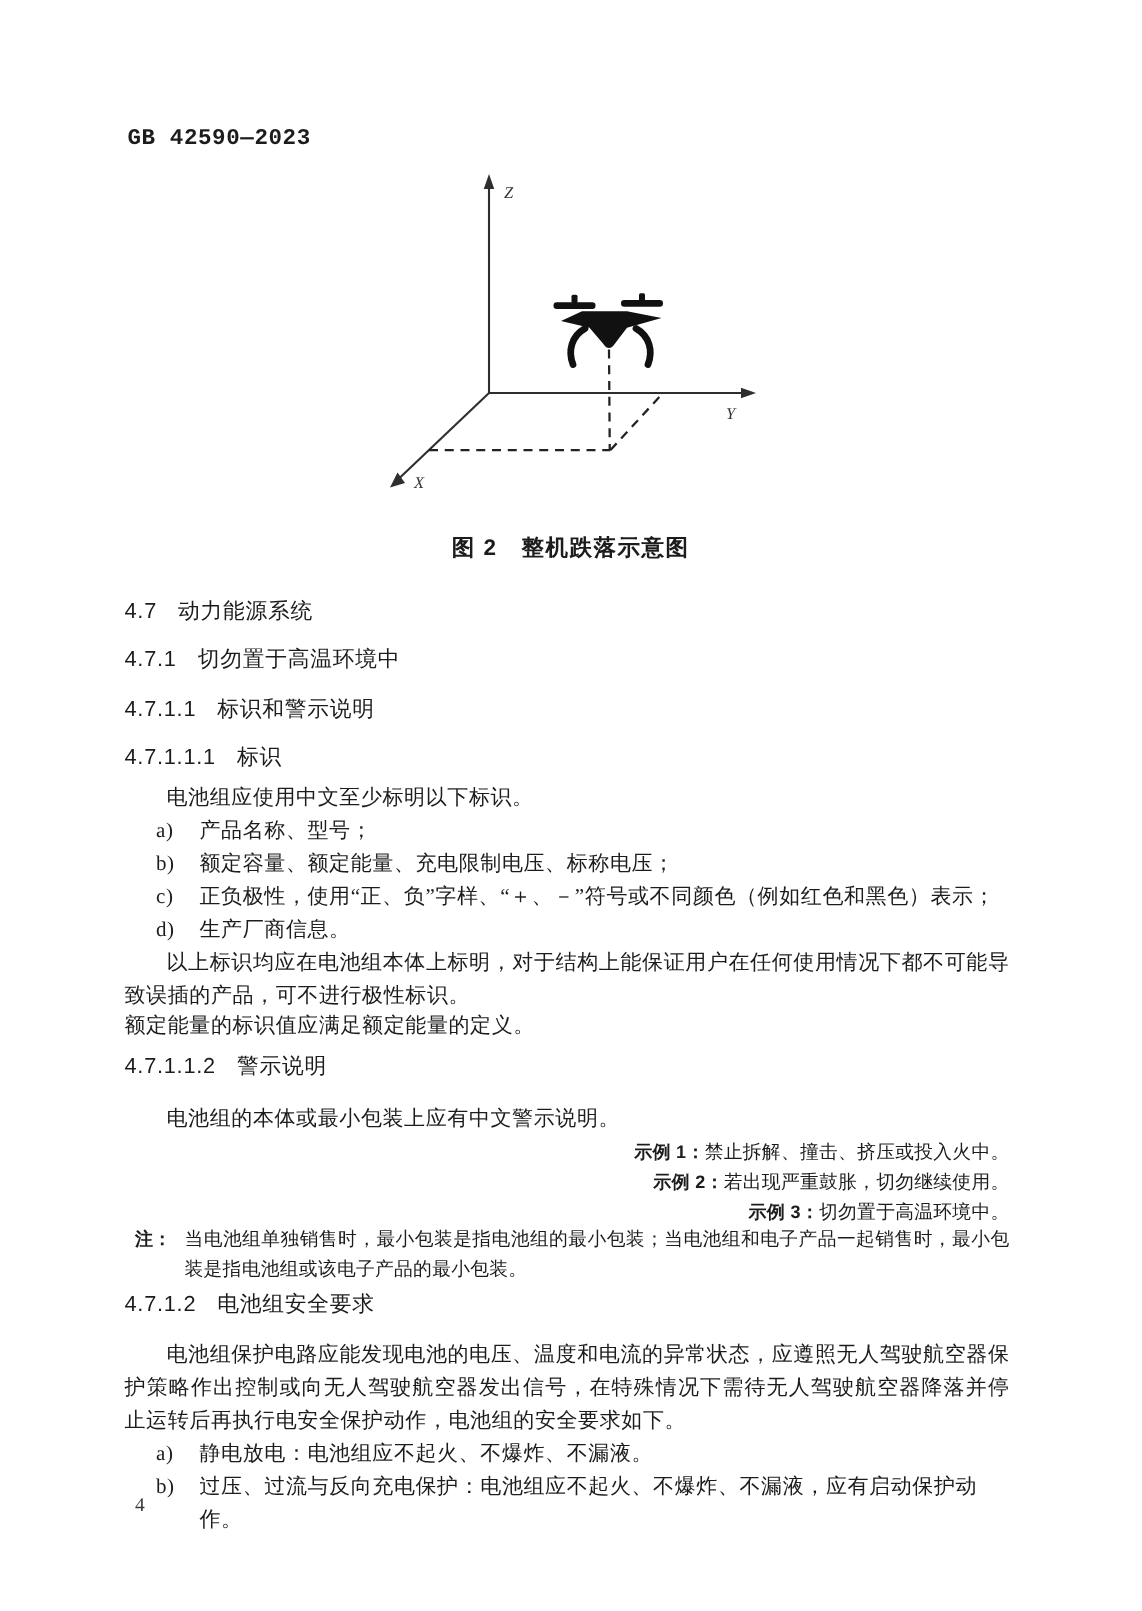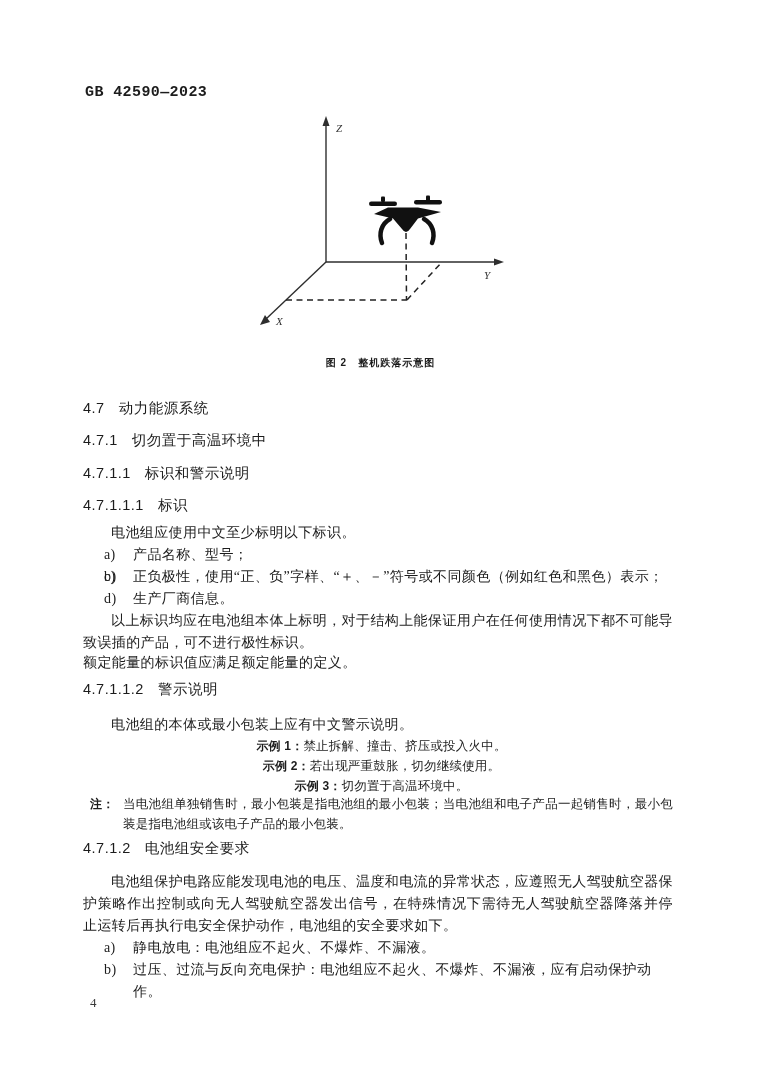--- a/index.html
+++ b/index.html
@@ -14,21 +14,21 @@
     margin:0 auto;
   }
   .doc-number {
     position:absolute; left:85px; top:84px;
     font-weight:bold; font-size:15px; letter-spacing:0.4px;
     font-family:Liberation Mono, monospace;
   }
   .figure-wrap { position:absolute; left:240px; top:113px; width:280px; height:235px; }
   .figure-caption {
     position:absolute; left:0; top:356px; width:761px;
-    text-align:center; font-weight:bold; font-size:10px;
+    text-align:center; font-weight:bold; font-size:15px;
     font-family:"Liberation Sans","DejaVu Sans",sans-serif;
     letter-spacing:1px;
   }
   .body-col {
     position:absolute; left:83px; top:392px; width:590px;
     font-size:14px; line-height:22px; letter-spacing:0.4px;
     text-align:justify;
   }
   .heading {
     font-family:"Liberation Sans","DejaVu Sans",sans-serif;
@@ -44,21 +44,21 @@
   .h6 { margin-top:6px; }
   .para { }
   .indent { text-indent:2em; }
   .p-intro   { margin-top:9px; }
   .p-flush   { margin-top:-2px; }
   .p-body    { margin-top:0; }
   .p-warn    { margin-top:17px; }
   .p-safety  { margin-top:15px; }
   .li { position:relative; padding-left:50px; text-align:left; }
   .li-marker { position:absolute; left:21px; top:0; }
-  .small { font-size:12.5px; line-height:20px; letter-spacing:0.2px; text-align:center; }
+  .small { font-size:12.5px; line-height:20px; letter-spacing:0.2px; text-align:right; }
   .example { margin-left:7px; }
   .example-label { font-weight:bold; font-family:"Liberation Sans","DejaVu Sans",sans-serif; font-size:12px; }
   .note { position:relative; padding-left:40px; margin-top:-2px; text-align:justify; }
   .note-label {
     position:absolute; left:7px; top:0; font-weight:bold;
     font-family:"Liberation Sans","DejaVu Sans",sans-serif; font-size:12px;
   }
   .page-number {
     position:absolute; left:90px; top:995px;
     font-size:13px; color:#3a3a3a;
@@ -128,21 +128,21 @@
     <div class="heading h4">
       <span class="hnum">4.7.1.1.1</span><span>标识</span>
     </div>
 
     <p class="para indent p-intro">电池组应使用中文至少标明以下标识。</p>
 
     <div class="li">
       <span class="li-marker">a)</span><span>产品名称、型号；</span>
     </div>
     <div class="li">
-      <span class="li-marker">b)</span>
+      <span class="li-marker">b)</span><span>额定容量、额定能量、充电限制电压、标称电压；</span>
     </div>
     <div class="li">
       <span class="li-marker">c)</span><span>正负极性，使用“正、负”字样、“＋、－”符号或不同颜色（例如红色和黑色）表示；</span>
     </div>
     <div class="li">
       <span class="li-marker">d)</span><span>生产厂商信息。</span>
     </div>
 
     <p class="para indent p-body">以上标识均应在电池组本体上标明，对于结构上能保证用户在任何使用情况下都不可能导致误插的产品，可不进行极性标识。</p>
 

